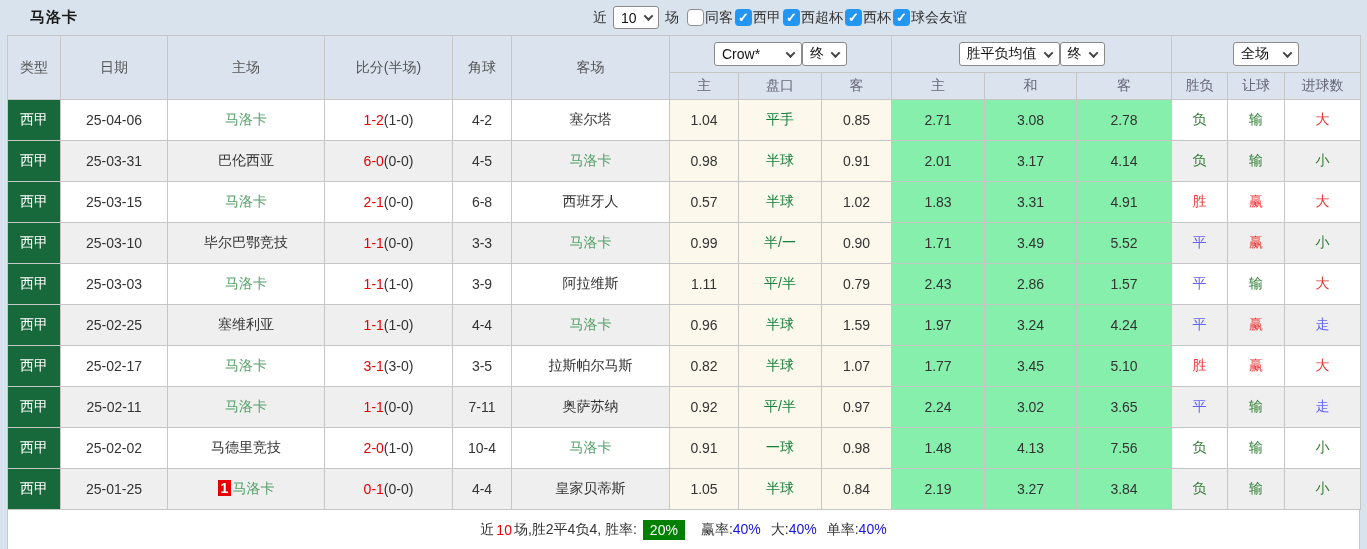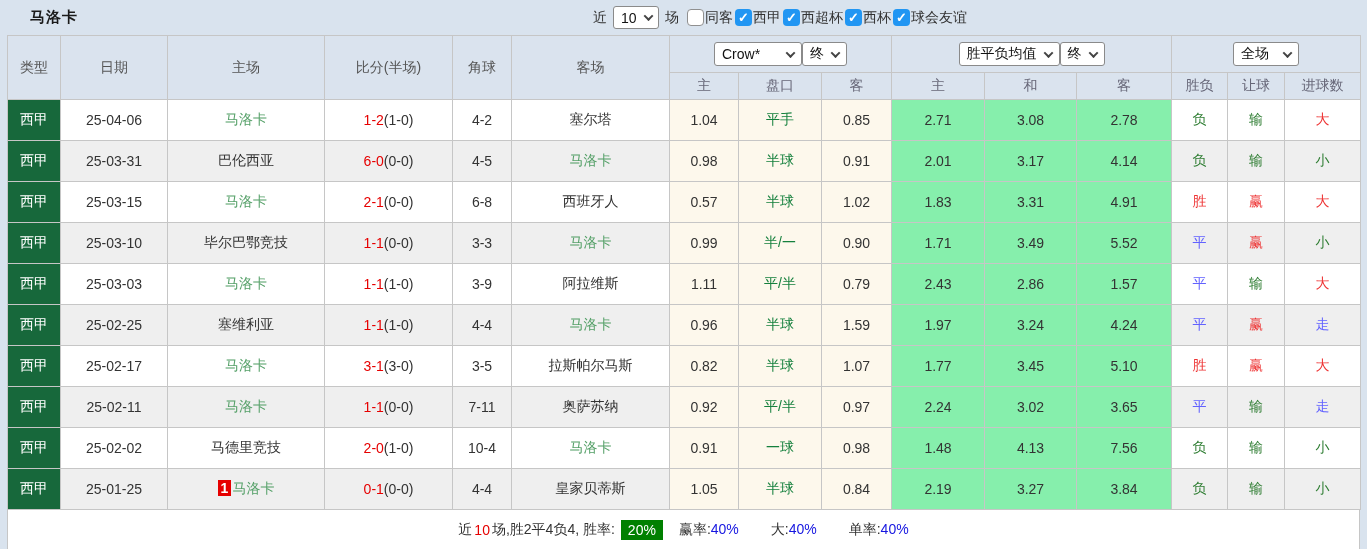--- a/index.html
+++ b/index.html
@@ -356,20 +356,20 @@
           <td class="pl c-green">小</td>
         </tr>
       </tbody>
   </table>
 
   <div class="footer">
     <span>近</span>
       <span class="red">10</span>
       <span>场,胜2平4负4, 胜率:</span>
     <span class="rate-badge">20%</span>
-    <span id="footer-stats" style="display:inline-flex;align-items:center;gap:22px;">
+    <span id="footer-stats" style="display:inline-flex;align-items:center;">
         <span class="stat"><span>赢率:</span><span class="blue">40%</span></span>
         <span class="stat"><span>大:</span><span class="blue">40%</span></span>
         <span class="stat"><span>单率:</span><span class="blue">40%</span></span>
       </span>
   </div>
 
 </div>
 
 </body></html>

